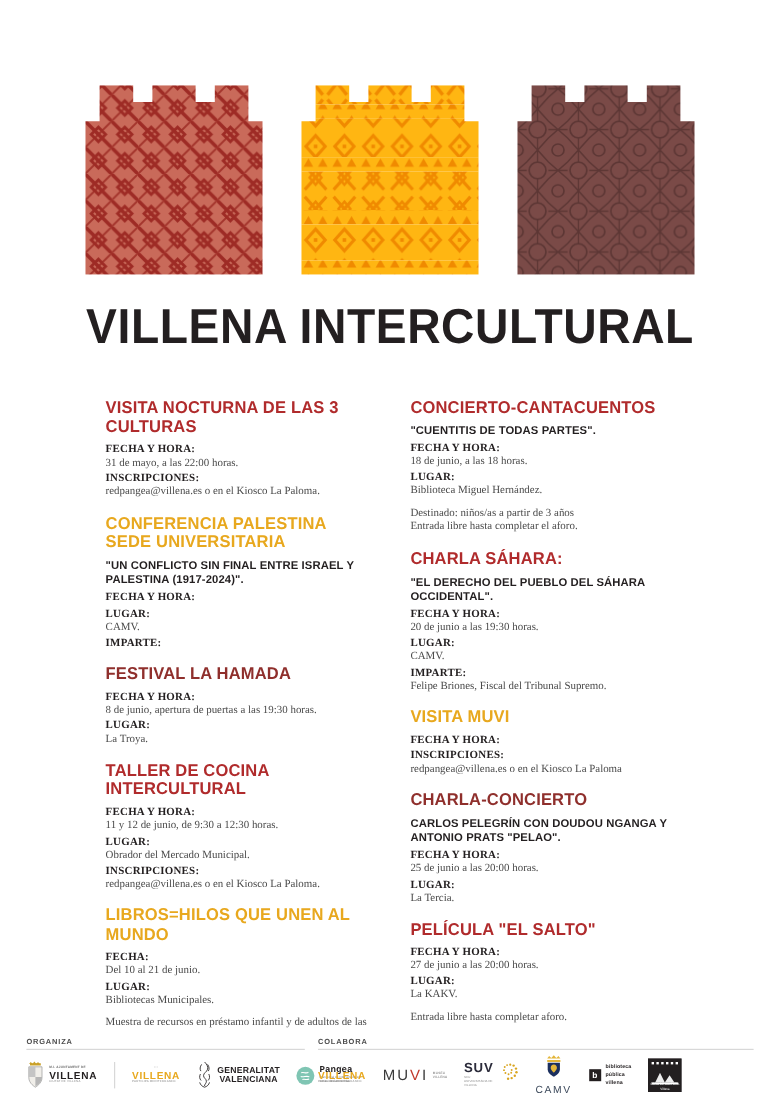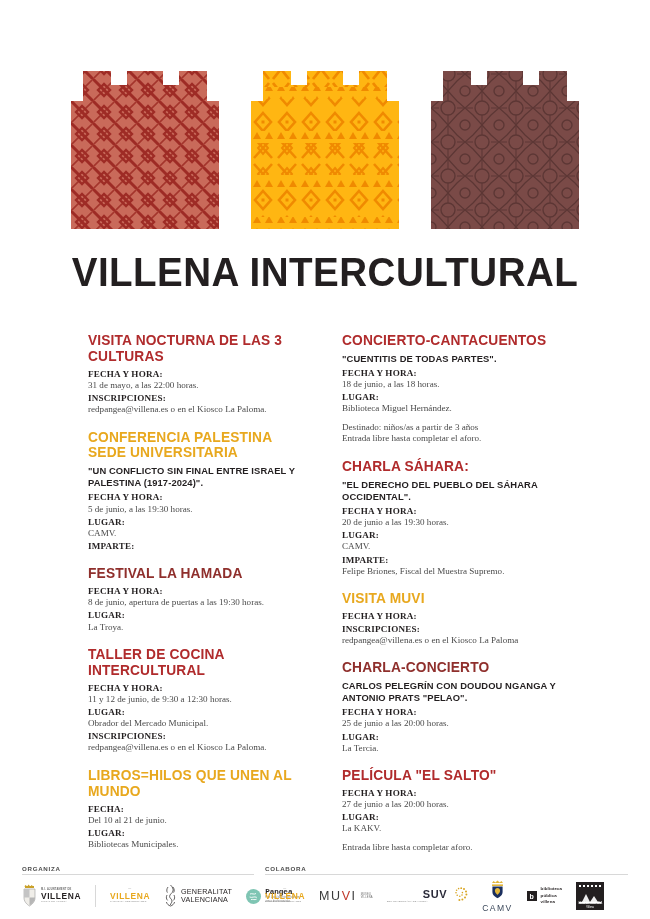--- a/index.html
+++ b/index.html
@@ -184,25 +184,26 @@
     font-size: 2.4px;
     letter-spacing: 0.2px;
     color: #8a8a8a;
     line-height: 1.4;
   }
   .villena-gold .villena-word { color: #e8a81e; }
 
   .gv-mark { width: 13px; height: 24px; }
   .gv-text {
     font-family: "Liberation Sans Narrow", "Liberation Sans", sans-serif;
-    font-weight: 400;
+    font-weight: 700;
     font-size: 7.2px;
     line-height: 1.18;
     letter-spacing: 0.2px;
     color: #231f20;
+    text-align: center;
   }
 
   .pangea-circle {
     width: 15px; height: 15px; border-radius: 50%;
     background: #7fc5b3;
     display: flex; align-items: center; justify-content: center;
   }
   .pangea-name {
     font-family: Liberation Mono, monospace;
     font-weight: 700;
@@ -231,21 +232,20 @@
     font-family: "Liberation Sans", sans-serif; letter-spacing: 0.2px;
   }
 
   .suv-word {
     font-family: "Liberation Sans Narrow", "Liberation Sans", sans-serif;
     font-weight: 700;
     font-size: 11px;
     letter-spacing: 0.6px;
     color: #2b2b3a;
     line-height: 1;
-    margin-left: 36px;
   }
   .suv-sub { font-size: 2.4px; color: #8a8a8a; line-height: 1.4; letter-spacing: 0.1px; }
 
   .camv-word {
     font-family: "Liberation Sans Narrow", "Liberation Sans", sans-serif;
     font-weight: 400;
     font-size: 8.6px;
     letter-spacing: 1.4px;
     color: #3d4a5c;
     line-height: 1;
@@ -371,21 +371,20 @@
         <div class="field">
           <div class="label">INSCRIPCIONES:</div>
           <div class="value">redpangea@villena.es o en el Kiosco La Paloma.</div>
         </div>
       </div>
       <div class="event">
         <h2 class="ev-title gold">CONFERENCIA PALESTINA SEDE UNIVERSITARIA</h2>
         <div class="subtitle">"UN CONFLICTO SIN FINAL ENTRE ISRAEL Y PALESTINA (1917-2024)".</div>
         <div class="field">
           <div class="label">FECHA Y HORA:</div>
-          <div class="value">5 de junio, a las 19:30 horas.</div>
         </div>
         <div class="field">
           <div class="label">LUGAR:</div>
           <div class="value">CAMV.</div>
         </div>
         <div class="field">
           <div class="label">IMPARTE:</div>
         </div>
       </div>
       <div class="event">
@@ -448,21 +447,21 @@
         <div class="field">
           <div class="label">FECHA Y HORA:</div>
           <div class="value">20 de junio a las 19:30 horas.</div>
         </div>
         <div class="field">
           <div class="label">LUGAR:</div>
           <div class="value">CAMV.</div>
         </div>
         <div class="field">
           <div class="label">IMPARTE:</div>
-          <div class="value">Felipe Briones, Fiscal del Muestra Supremo.</div>
+          <div class="value">Felipe Briones, Fiscal del Tribunal Supremo.</div>
         </div>
       </div>
       <div class="event">
         <h2 class="ev-title gold">VISITA MUVI</h2>
         <div class="field">
           <div class="label">FECHA Y HORA:</div>
         </div>
         <div class="field">
           <div class="label">INSCRIPCIONES:</div>
           <div class="value">redpangea@villena.es o en el Kiosco La Paloma</div>

